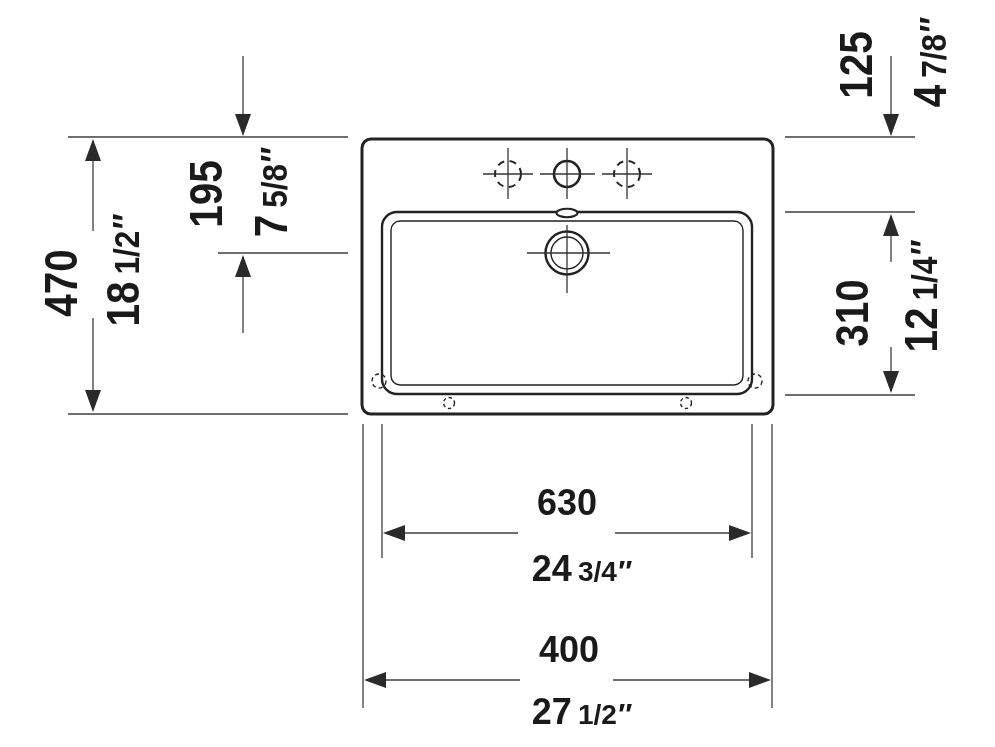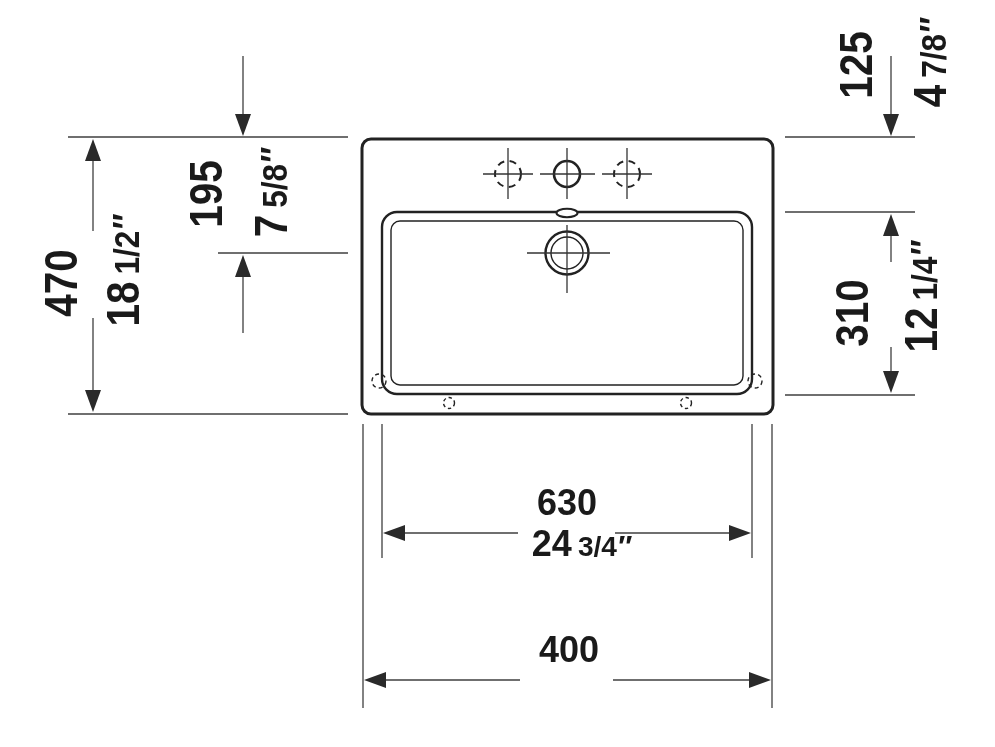--- a/index.html
+++ b/index.html
@@ -129,17 +129,18 @@
   <div class="label vert" style="left:206px;top:194px">195</div>
   <div class="label vert" style="left:271px;top:192px"><span>7</span><span class="frac">5/8</span><span class="mark">″</span></div>
 
   <div class="label vert" style="left:856px;top:65px">125</div>
   <div class="label vert" style="left:930px;top:62px"><span>4</span><span class="frac">7/8</span><span class="mark">″</span></div>
 
   <div class="label vert" style="left:852px;top:313px">310</div>
   <div class="label vert" style="left:921px;top:296px"><span>12</span><span class="frac">1/4</span><span class="mark">″</span></div>
 
   <div class="label" style="left:567px;top:503px">630</div>
-  <div class="label" style="left:582px;top:544px"><span>24</span><span class="frac">3/4</span><span class="mark">″</span></div>
+  <div class="label" style="left:582px;top:569px"><span>24</span><span class="frac">3/4</span><span class="mark">″</span></div>
 
   <div class="label" style="left:569px;top:650px">400</div>
+  <div class="label" style="left:582px;top:712px"><span>27</span><span class="frac">1/2</span><span class="mark">″</span></div>
 
 </div>
 
 </body></html>

